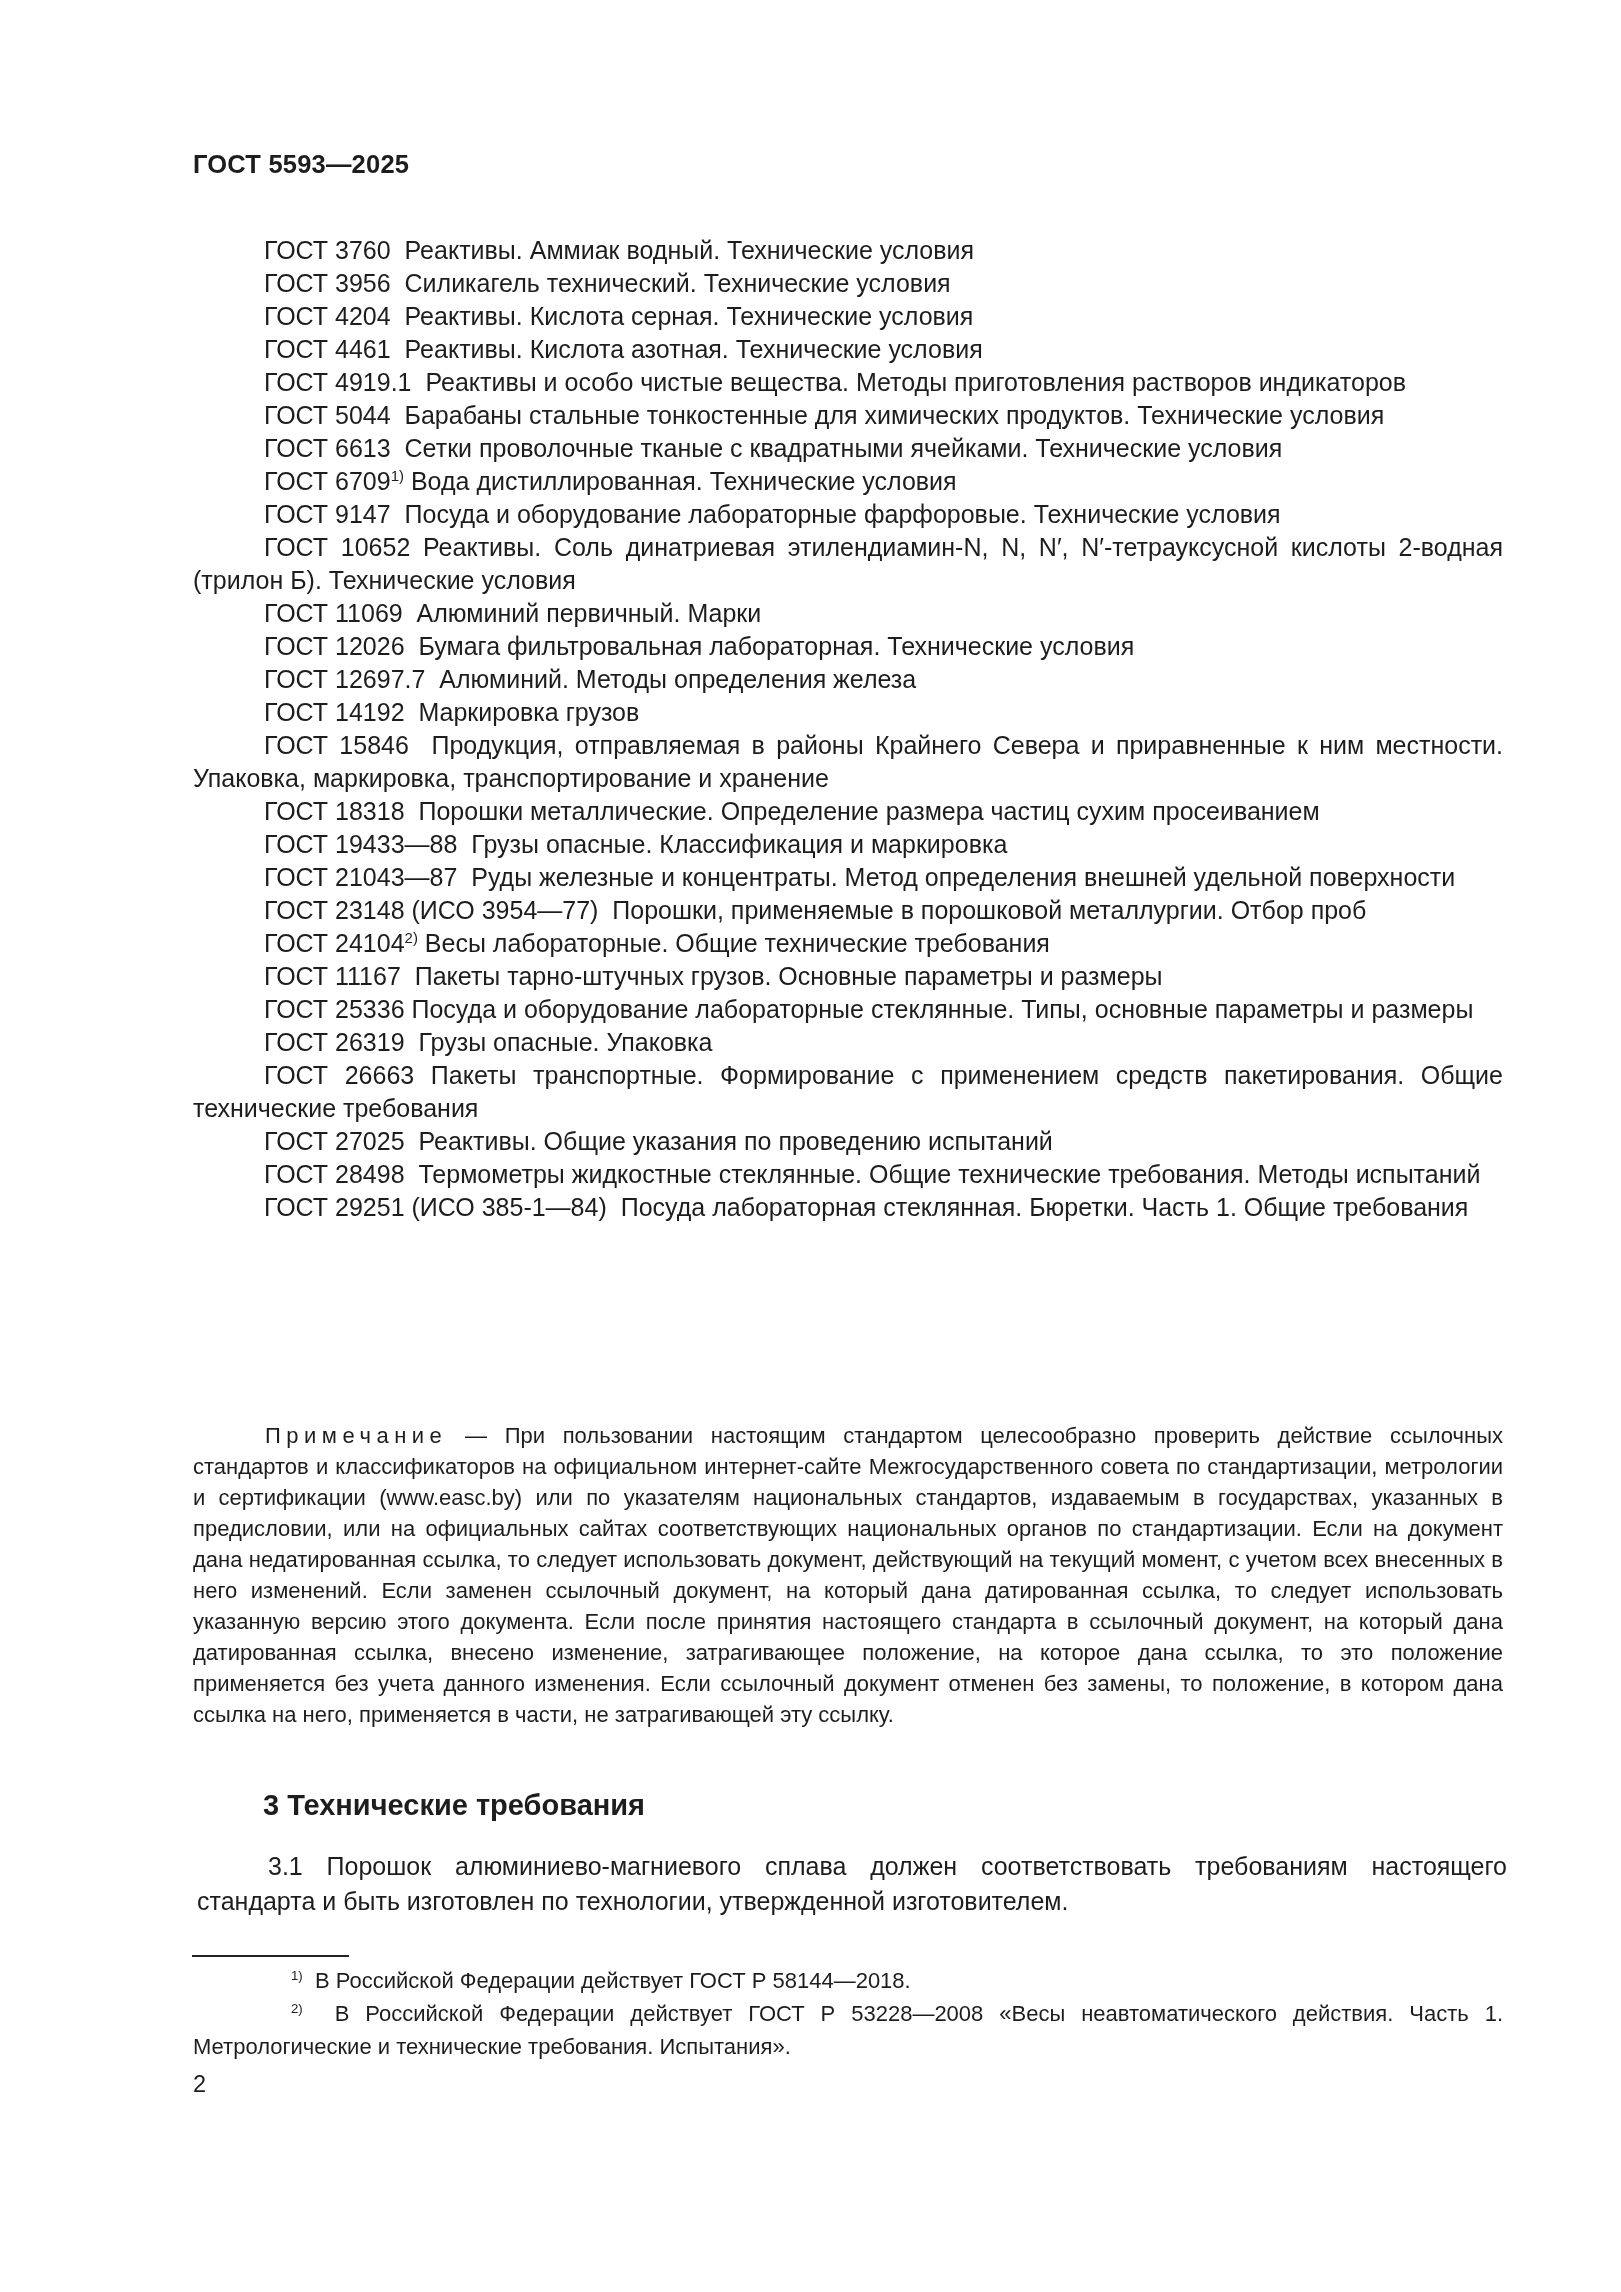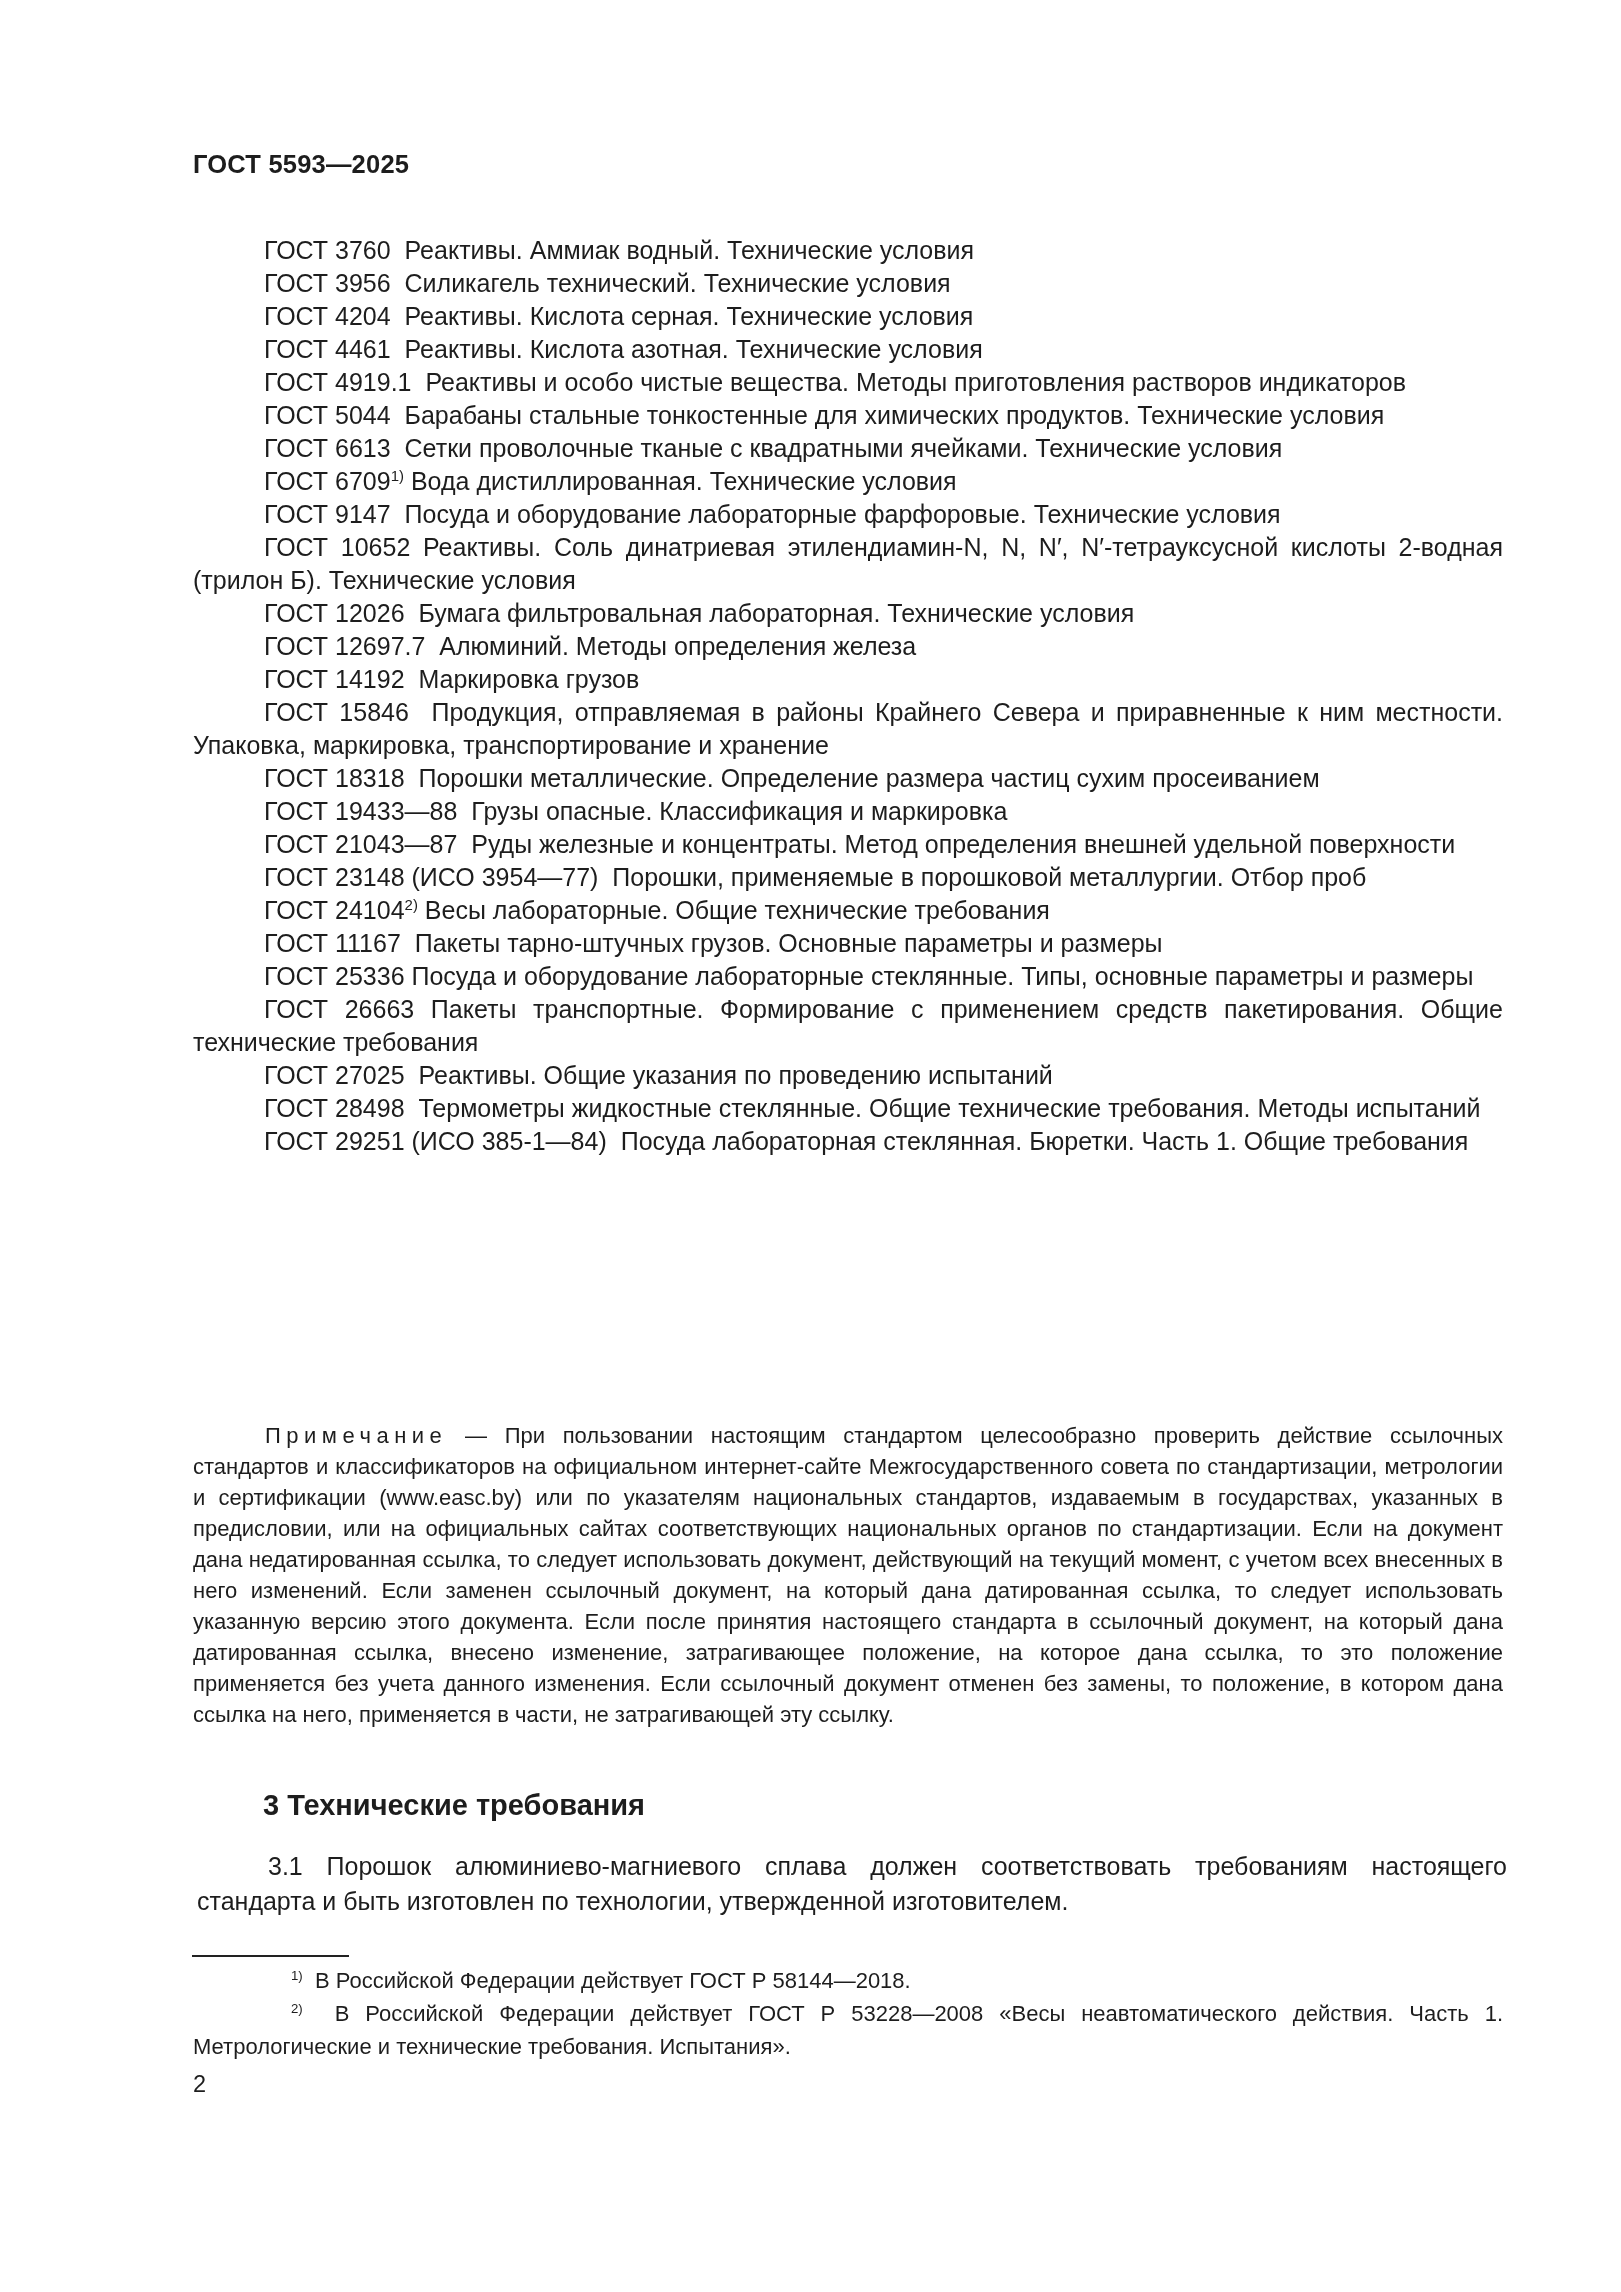--- a/index.html
+++ b/index.html
@@ -29,31 +29,33 @@
   <p class="ref"><span>ГОСТ 3760</span>&nbsp; <span>Реактивы. Аммиак водный. Технические условия</span></p>
   <p class="ref"><span>ГОСТ 3956</span>&nbsp; <span>Силикагель технический. Технические условия</span></p>
   <p class="ref"><span>ГОСТ 4204</span>&nbsp; <span>Реактивы. Кислота серная. Технические условия</span></p>
   <p class="ref"><span>ГОСТ 4461</span>&nbsp; <span>Реактивы. Кислота азотная. Технические условия</span></p>
   <p class="ref"><span>ГОСТ 4919.1</span>&nbsp; <span>Реактивы и особо чистые вещества. Методы приготовления растворов индикаторов</span></p>
   <p class="ref"><span>ГОСТ 5044</span>&nbsp; <span>Барабаны стальные тонкостенные для химических продуктов. Технические условия</span></p>
   <p class="ref"><span>ГОСТ 6613</span>&nbsp; <span>Сетки проволочные тканые с квадратными ячейками. Технические условия</span></p>
   <p class="ref"><span>ГОСТ 6709</span><sup>1)</sup> <span>Вода дистиллированная. Технические условия</span></p>
   <p class="ref"><span>ГОСТ 9147</span>&nbsp; <span>Посуда и оборудование лабораторные фарфоровые. Технические условия</span></p>
   <p class="ref"><span>ГОСТ 10652</span> <span>Реактивы. Соль динатриевая этилендиамин-N, N, N′, N′-тетрауксусной кислоты 2-водная (трилон Б). Технические условия</span></p>
+  <p class="ref"><span>ГОСТ 11069</span>&nbsp; <span>Алюминий первичный. Марки</span></p>
   <p class="ref"><span>ГОСТ 12026</span>&nbsp; <span>Бумага фильтровальная лабораторная. Технические условия</span></p>
   <p class="ref"><span>ГОСТ 12697.7</span>&nbsp; <span>Алюминий. Методы определения железа</span></p>
   <p class="ref"><span>ГОСТ 14192</span>&nbsp; <span>Маркировка грузов</span></p>
   <p class="ref"><span>ГОСТ 15846</span>&nbsp; <span>Продукция, отправляемая в районы Крайнего Севера и приравненные к ним мест­ности. Упаковка, маркировка, транспортирование и хранение</span></p>
   <p class="ref"><span>ГОСТ 18318</span>&nbsp; <span>Порошки металлические. Определение размера частиц сухим просеиванием</span></p>
   <p class="ref"><span>ГОСТ 19433—88</span>&nbsp; <span>Грузы опасные. Классификация и маркировка</span></p>
   <p class="ref"><span>ГОСТ 21043—87</span>&nbsp; <span>Руды железные и концентраты. Метод определения внешней удельной поверх­ности</span></p>
   <p class="ref"><span>ГОСТ 23148 (ИСО 3954—77)</span>&nbsp; <span>Порошки, применяемые в порошковой металлургии. Отбор проб</span></p>
   <p class="ref"><span>ГОСТ 24104</span><sup>2)</sup> <span>Весы лабораторные. Общие технические требования</span></p>
   <p class="ref"><span>ГОСТ 11167</span>&nbsp; <span>Пакеты тарно-штучных грузов. Основные параметры и размеры</span></p>
   <p class="ref"><span>ГОСТ 25336</span> <span>Посуда и оборудование лабораторные стеклянные. Типы, основные параметры и размеры</span></p>
+  <p class="ref"><span>ГОСТ 26319</span>&nbsp; <span>Грузы опасные. Упаковка</span></p>
   <p class="ref"><span>ГОСТ 26663</span> <span>Пакеты транспортные. Формирование с применением средств пакетирования. Об­щие технические требования</span></p>
   <p class="ref"><span>ГОСТ 27025</span>&nbsp; <span>Реактивы. Общие указания по проведению испытаний</span></p>
   <p class="ref"><span>ГОСТ 28498</span>&nbsp; <span>Термометры жидкостные стеклянные. Общие технические требования. Методы ис­пытаний</span></p>
   <p class="ref"><span>ГОСТ 29251 (ИСО 385-1—84)</span>&nbsp; <span>Посуда лабораторная стеклянная. Бюретки. Часть 1. Общие требо­вания</span></p>
 </div>
 
 <p class="abs block note"><span class="label">Примечание</span> <span>— При пользовании настоящим стандартом целесообразно проверить действие ссылочных стандартов и классификаторов на официальном интернет-сайте Межгосударственного совета по стандартизации, метрологии и сертификации (www.easc.by) или по указателям национальных стандартов, издаваемым в государствах, указанных в предисловии, или на официальных сайтах соответствующих национальных органов по стандартизации. Если на документ дана недатированная ссылка, то следует использовать документ, действующий на текущий момент, с учетом всех внесенных в него изменений. Если заменен ссылочный документ, на который дана датированная ссылка, то следует использовать указанную версию этого документа. Если после принятия настоящего стандарта в ссылочный документ, на который дана датированная ссылка, внесено изменение, затрагивающее положение, на которое дана ссылка, то это положение применяется без учета данного изменения. Если ссылочный документ отменен без замены, то положение, в котором дана ссылка на него, применяется в части, не затрагивающей эту ссылку.</span></p>
 
 <div class="abs section-title">3  Технические требования</div>
 

